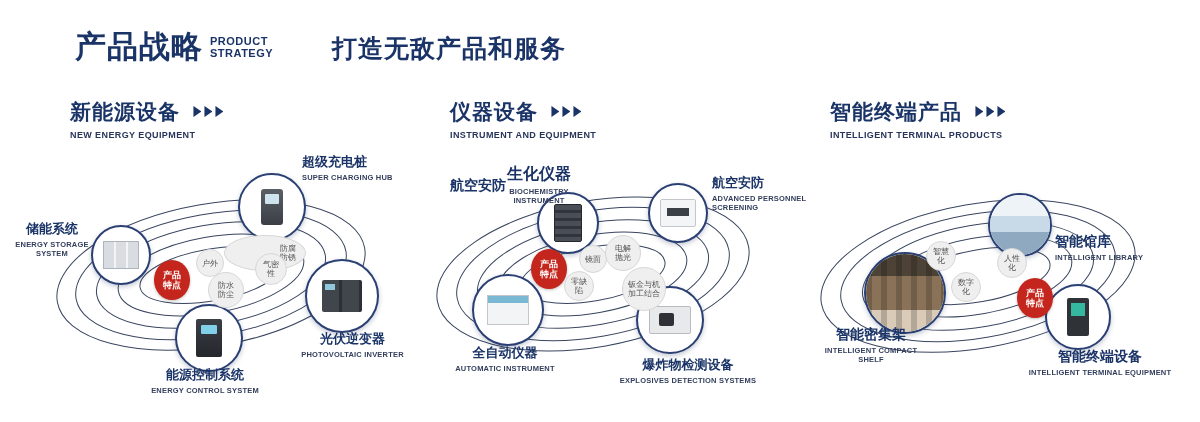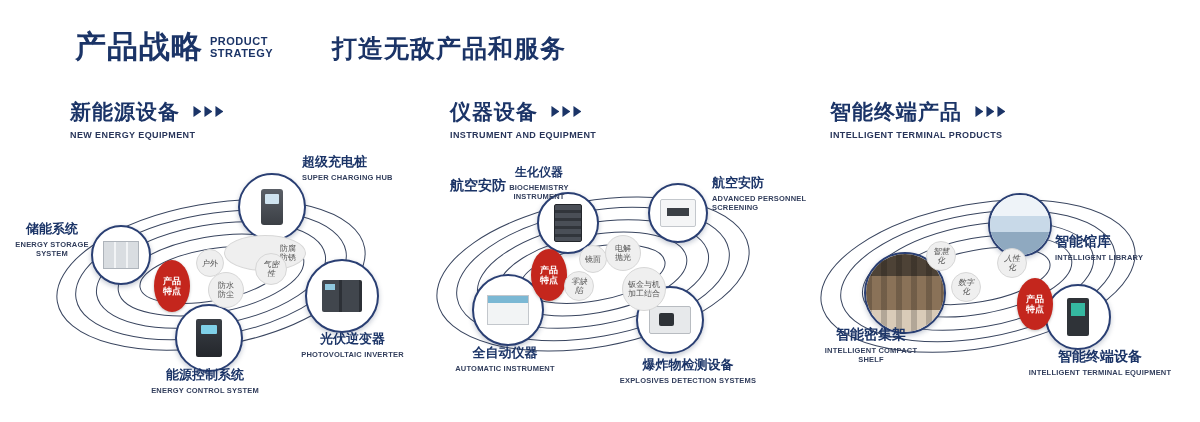--- a/index.html
+++ b/index.html
@@ -61,29 +61,29 @@
   
   .lbl{position:absolute;color:#1b3467;}
   .lbl .cn{display:block;font-size:13px;font-weight:700;white-space:nowrap;}
   .lbl .cn.big{font-size:14px;}
   .lbl .en{display:block;font-size:7.5px;font-weight:700;color:#323e5c;margin-top:2px;letter-spacing:.2px;line-height:9px;}
   .lbl.center{text-align:center;}
   .lbl.left{text-align:left;}
   .solo-label{position:absolute;font-size:14px;font-weight:700;color:#1b3467;white-space:nowrap;}
 
   
-  .badge{position:absolute;width:36px;height:52px;border-radius:50%;background:#c4261d;color:#fff;
+  .badge{position:absolute;width:36px;height:40px;border-radius:50%;background:#c4261d;color:#fff;
          display:flex;align-items:center;justify-content:center;text-align:center;
          font-size:9px;font-weight:700;line-height:10px;box-shadow:0 1px 3px rgba(0,0,0,.25);}
   .badge span{display:block;width:20px;}
   .bubble{position:absolute;border-radius:50%;background:#efefef;border:1px solid #d7d7d7;color:#555;
           display:flex;align-items:center;justify-content:center;text-align:center;
           font-size:8px;line-height:9px;}
   .bubble span{display:block;}
-  .w2 span{width:18px;} .w3 span{width:17px;font-style:italic;} .w4 span{width:18px;} .wl span{width:34px;}
+  .w2 span{width:18px;} .w3 span{width:17px;} .w4 span{width:18px;} .wl span{width:34px;}
 </style>
 </head>
 <body>
 
 <div class="canvas">
 
   <div class="brand-cn">产品战略</div>
   <div class="brand-en">
     <span>PRODUCT</span><br>
     <span>STRATEGY</span>
@@ -181,21 +181,21 @@
   <div class="bubble w4" style="left:208px;top:272px;width:34px;height:34px;">
     <span>防水防尘</span>
   </div>
 
   <div class="solo-label" style="left:450px;top:177px;">航空安防</div>
 
   <div class="node" style="left:537px;top:192px;width:58px;height:58px;">
     <div class="glyph g-rack"></div>
   </div>
   <div class="lbl center" style="left:496px;top:164px;width:86px;">
-    <span class="cn" style="font-size:12px;text-align:center;">生化仪器</span>
+    <span class="cn" style="font-size:16px;text-align:center;">生化仪器</span>
     <span class="en">BIOCHEMISTRY INSTRUMENT</span>
   </div>
 
   <div class="node" style="left:648px;top:183px;width:56px;height:56px;">
     <div class="glyph g-screenmach"></div>
   </div>
   <div class="lbl left" style="left:712px;top:174px;width:112px;">
     <span class="cn">航空安防</span>
     <span class="en">ADVANCED PERSONNEL SCREENING</span>
   </div>

